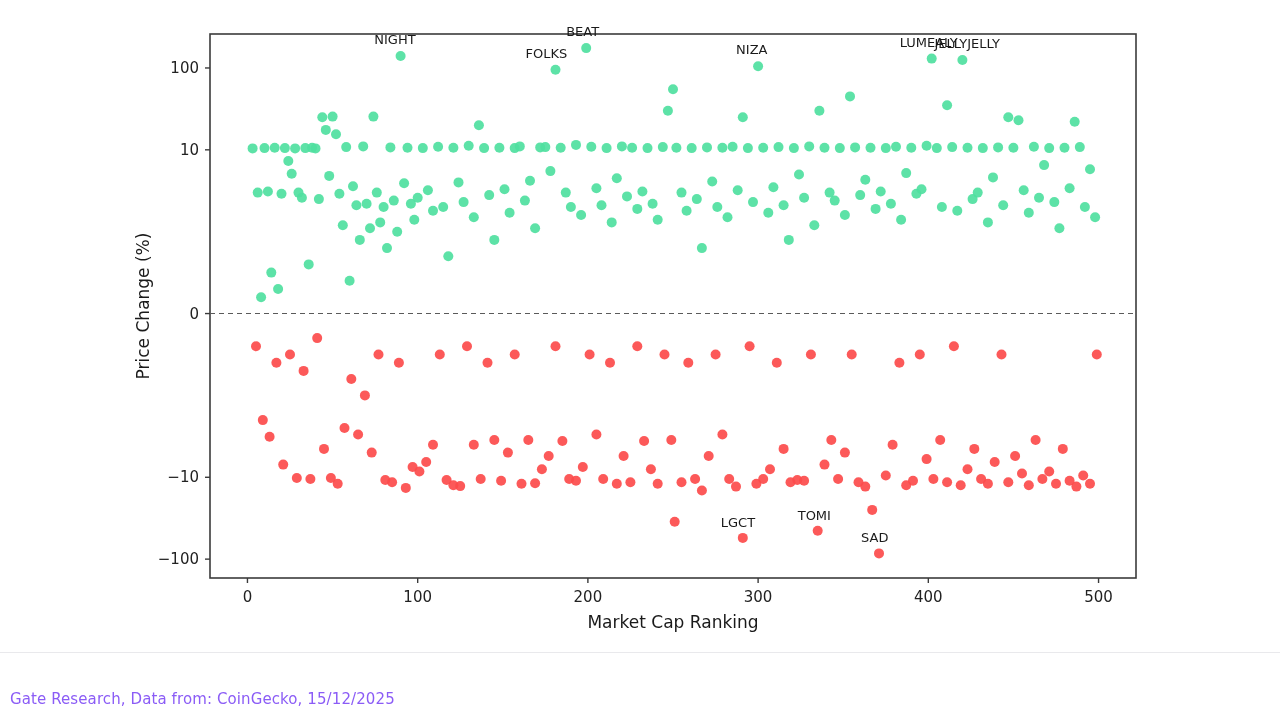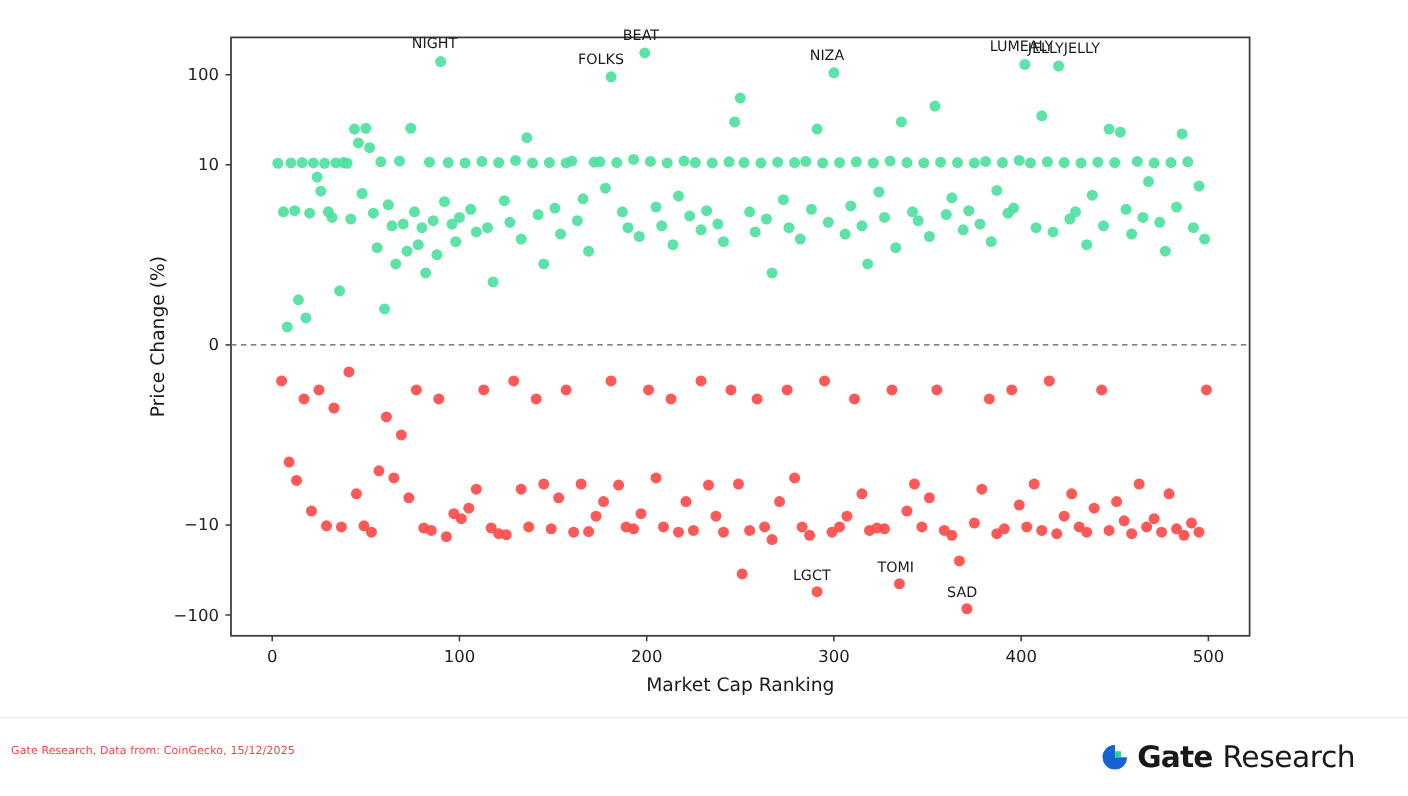--- a/index.html
+++ b/index.html
@@ -31,23 +31,23 @@
     top: 652px;
     width: 1280px;
     height: 72px;
     background: #ffffff;
     border-top: 1px solid #e9e9ec;
     box-sizing: border-box;
   }
   .footer-credit {
     position: absolute;
     left: 10px;
-    top: 24px;
-    font-size: 10px;
-    color: #ef4444;
+    top: 37px;
+    font-size: 15px;
+    color: #8b5cf6;
     font-family: "DejaVu Sans", "Liberation Sans", sans-serif;
     letter-spacing: 0.1px;
     white-space: nowrap;
   }
   .brand {
     position: absolute;
     right: 48px;
     top: 18px;
     display: flex;
     align-items: center;
@@ -441,22 +441,13 @@
       <text x="899.7" y="46.6" class="point-label">LUMEALY</text>
       <text x="934.4" y="48.0" class="point-label">JELLYJELLY</text>
       <text x="720.8" y="526.9" class="point-label">LGCT</text>
       <text x="797.7" y="519.7" class="point-label">TOMI</text>
       <text x="861.0" y="542.4" class="point-label">SAD</text>
     </svg>
 </div>
 
 <div class="footer">
   <div class="footer-credit">Gate Research, Data from: CoinGecko, 15/12/2025</div>
-  <div class="brand">
-    <svg class="brand-mark" viewBox="0 0 32 32">
-      <path d="M16 2.8 A13.2 13.2 0 1 0 29.2 16 L16 16 Z" fill="#1763d6"></path>
-      <path d="M16 2.8 A13.2 13.2 0 0 0 2.8 16 L16 16 Z" fill="#1763d6"></path>
-      <rect x="16" y="9.4" width="6.6" height="6.6" fill="#2ad39a"></rect>
-    </svg>
-    <span class="brand-gate">Gate</span>
-    <span class="brand-research">Research</span>
-  </div>
 </div>
 
 </body></html>

